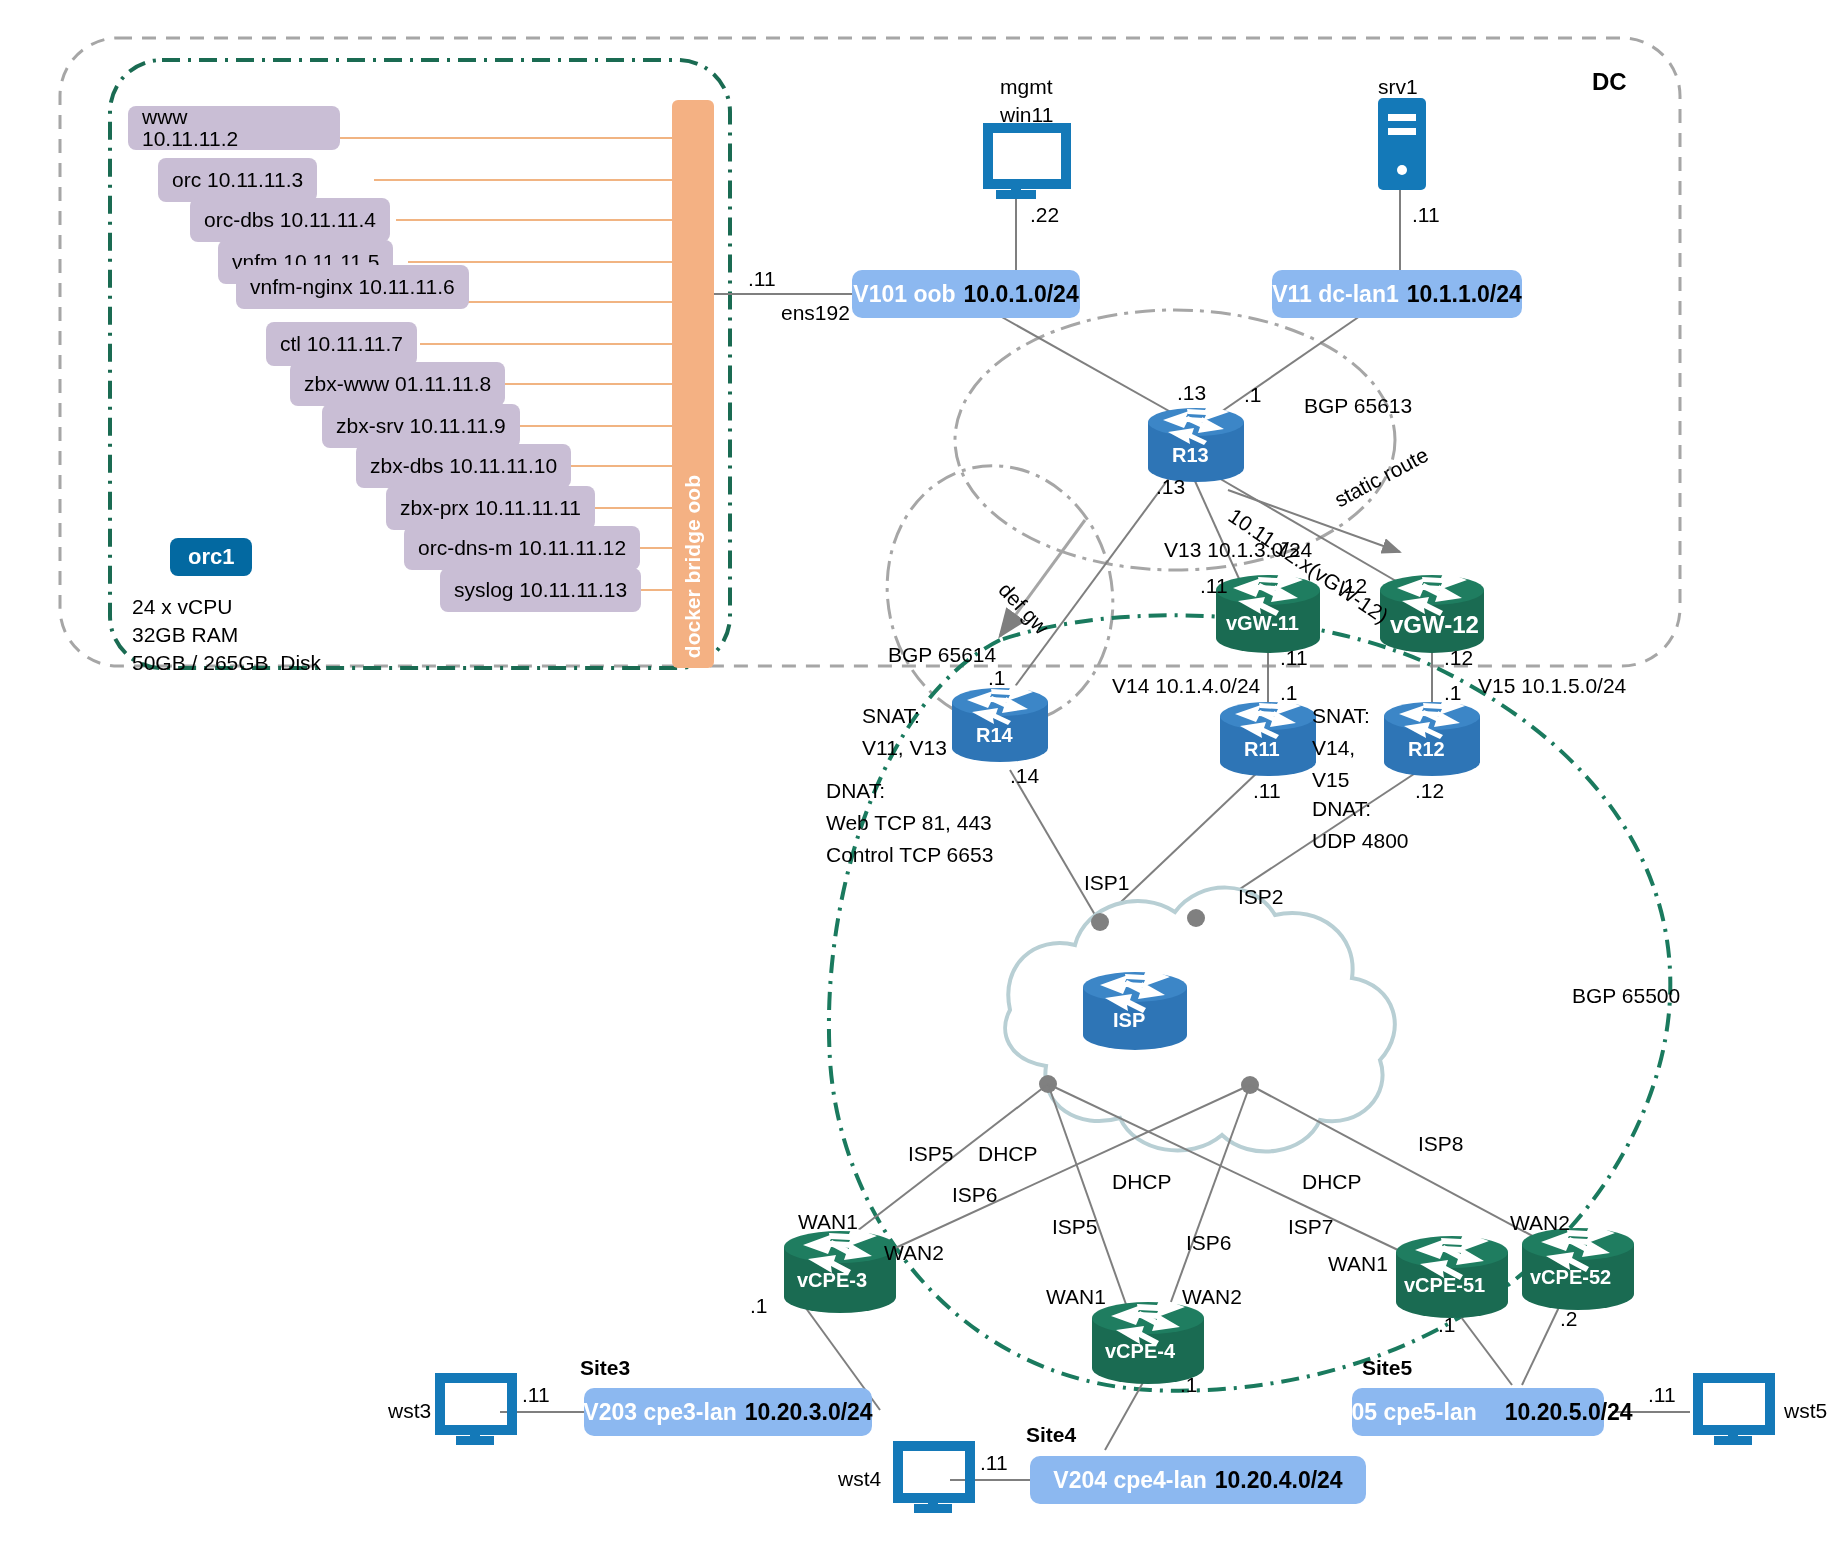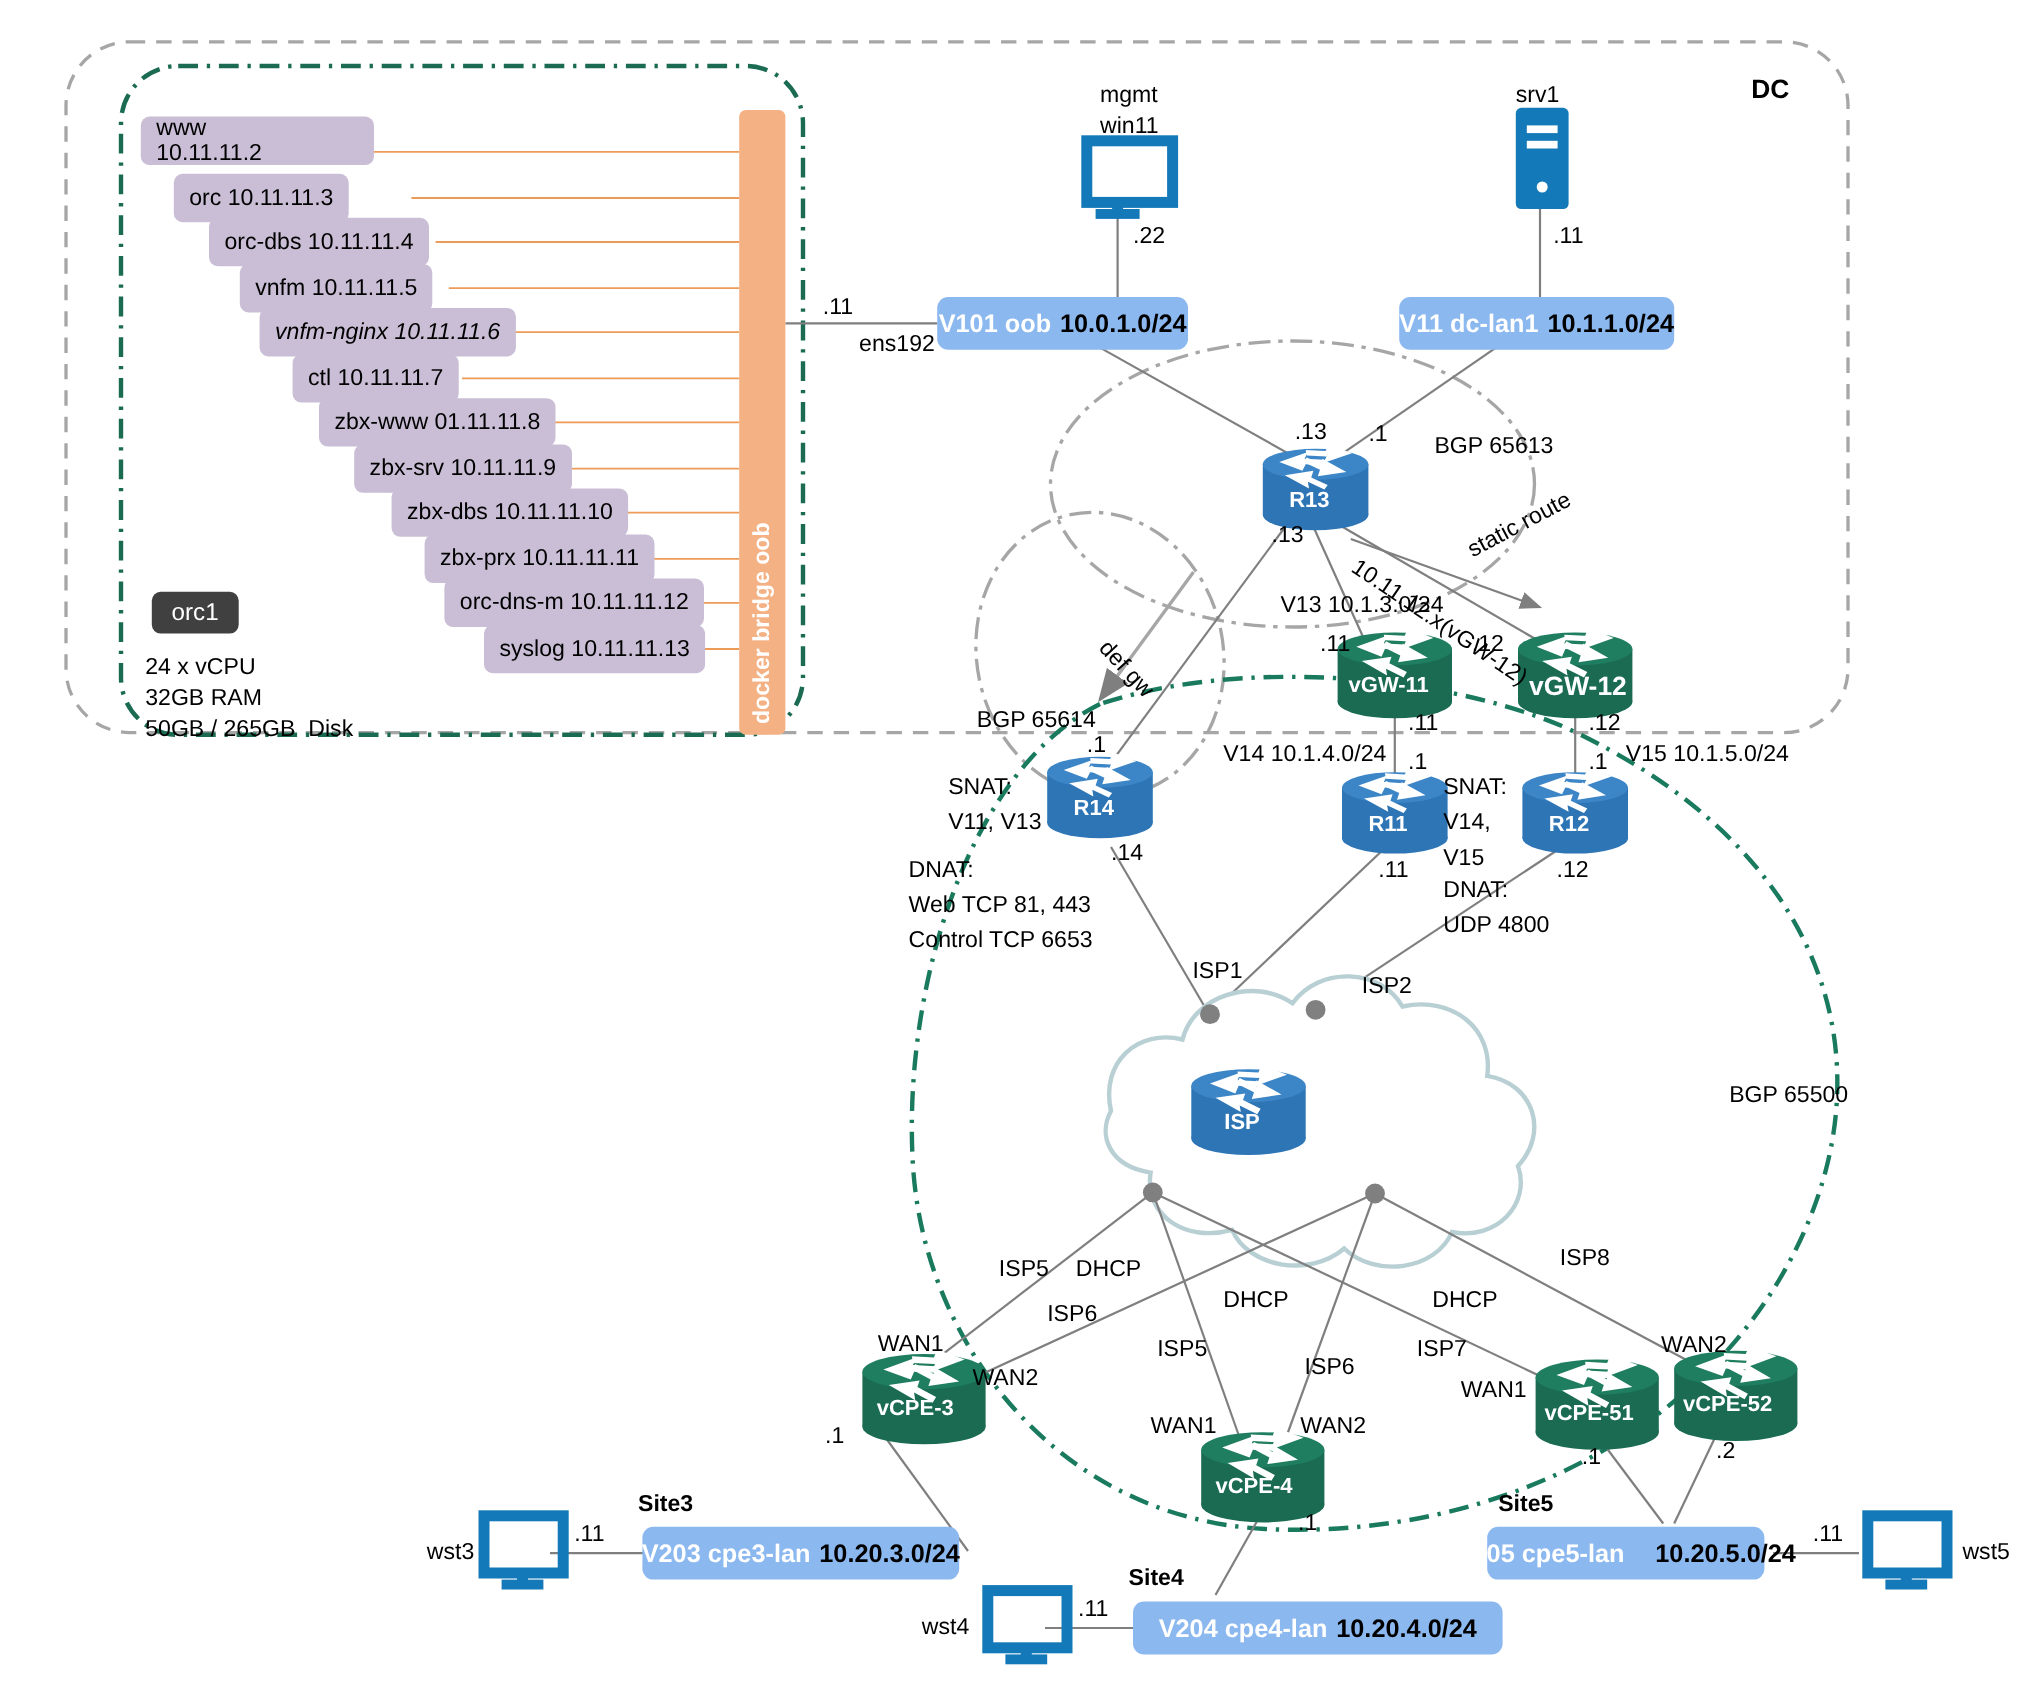--- a/index.html
+++ b/index.html
@@ -63,26 +63,27 @@
     font-size: 21px;
     font-weight: bold;
     white-space: nowrap;
     position: absolute;
     bottom: 10px;
     left: 9px;
   }
   
   .tag {
     position: absolute;
-    background: #404040;
+    background: #0369a1;
     color: #fff;
     border-radius: 8px;
     padding: 6px 18px;
     font-size: 22px;
-    font-weight: normal;
+    font-weight: bold;
+    margin-left: 32px;
   }
   
   .vlan {
     position: absolute;
     background: #8cb8f0;
     border-radius: 10px;
     height: 48px;
     display: flex;
     align-items: center;
     justify-content: center;
@@ -364,21 +365,21 @@
   </div>
   <div class="cbox" style="left:158px; top:158px;">
     <span>orc 10.11.11.3</span>
   </div>
   <div class="cbox" style="left:190px; top:198px;">
     <span>orc-dbs 10.11.11.4</span>
   </div>
   <div class="cbox" style="left:218px; top:240px;">
     <span>vnfm 10.11.11.5</span>
   </div>
-  <div class="cbox" style="left:236px; top:280px;font-style:italic;">
+  <div class="cbox" style="left:236px; top:265px;">
     <span>vnfm-nginx 10.11.11.6</span>
   </div>
   <div class="cbox" style="left:266px; top:322px;">
     <span>ctl 10.11.11.7</span>
   </div>
   <div class="cbox" style="left:290px; top:362px;">
     <span>zbx-www 01.11.11.8</span>
   </div>
   <div class="cbox" style="left:322px; top:404px;">
     <span>zbx-srv 10.11.11.9</span>

